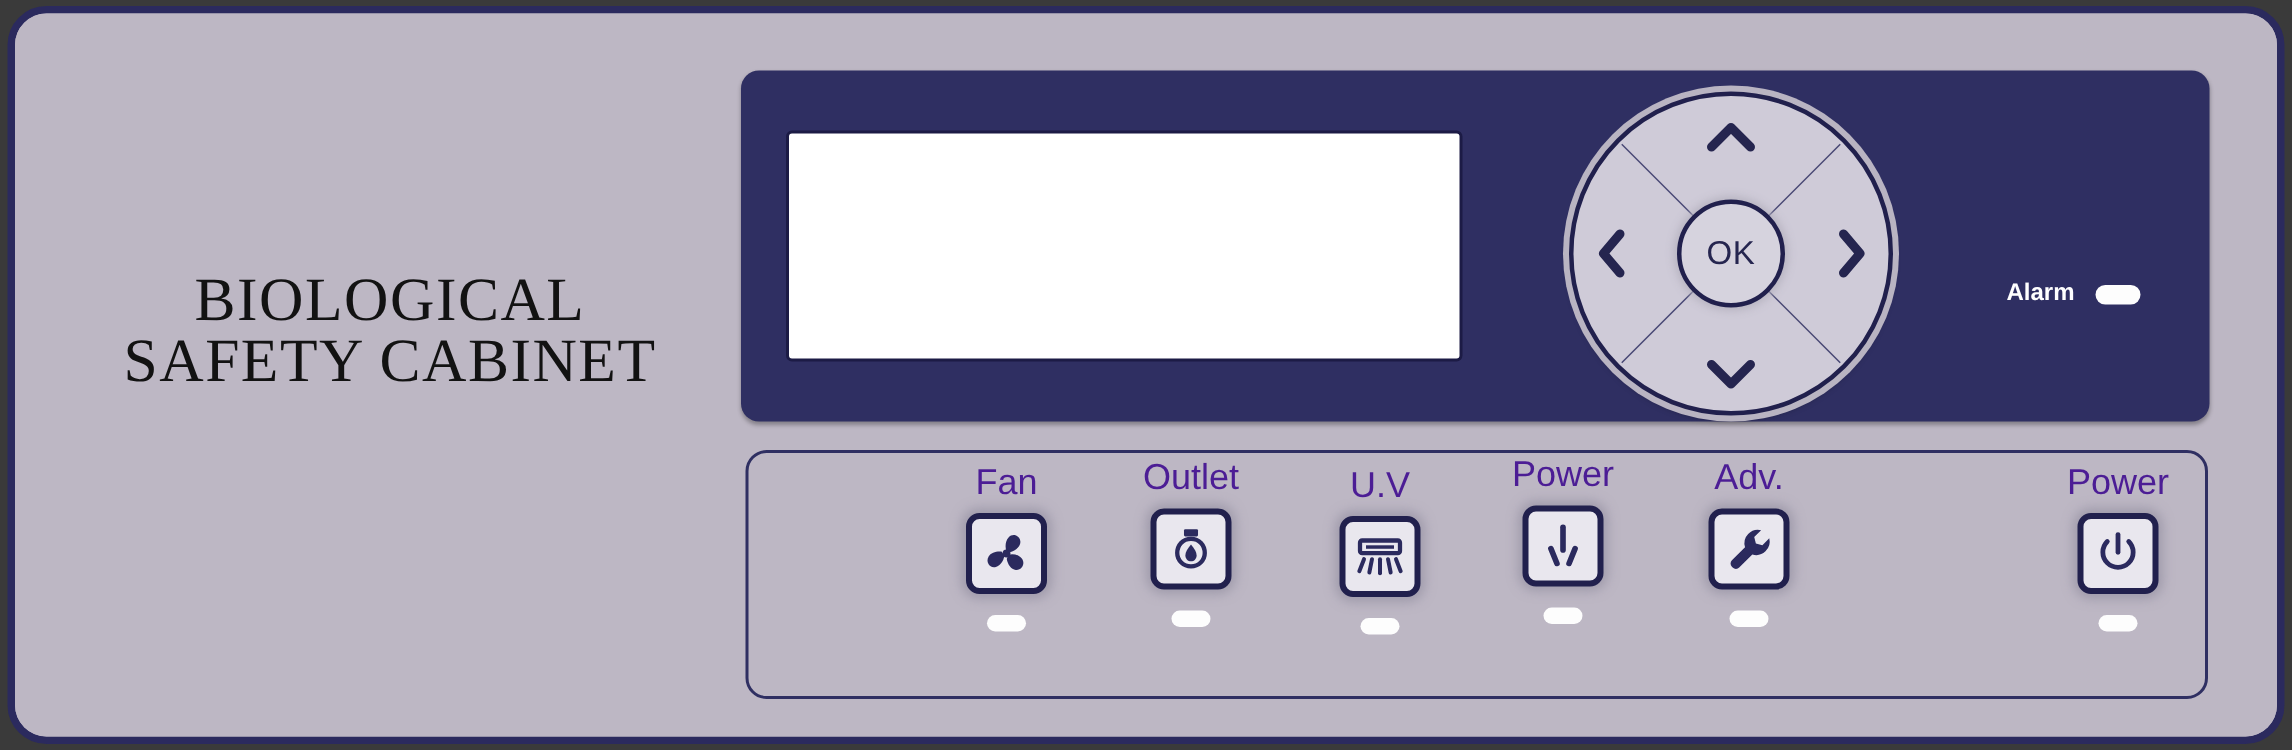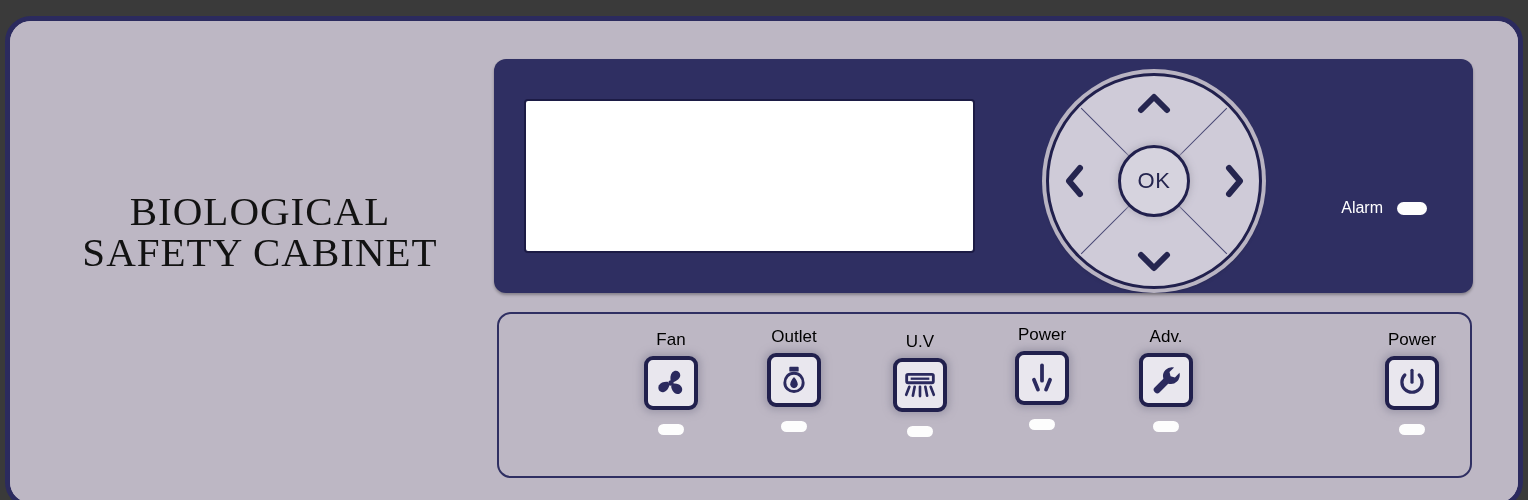--- a/index.html
+++ b/index.html
@@ -1,19 +1,19 @@
 <!DOCTYPE html>
 <html><head>
 <meta charset="utf-8">
 <style>
   html,body{margin:0;padding:0;background:#3a3a3a;}
   body{width:1528px;height:500px;overflow:hidden;font-family:"Liberation Sans",sans-serif;}
 
   #device{
-    position:absolute;left:0;top:12px;width:1528px;height:432px;
+    position:absolute;left:0;top:0;width:1528px;height:432px;
     background:#3a3a3a;box-sizing:border-box;
   }
   #bezel{
     position:absolute;left:5px;top:4px;width:1518px;height:492px;
     box-sizing:border-box;
     border:5px solid #2b2a5e;border-radius:26px;
     background:#bdb7c4;
   }
   #panel{
     position:absolute;left:0;top:0;right:0;bottom:0;
@@ -70,36 +70,36 @@
     width:66px;height:66px;border-radius:50%;
     background:#d6d3de;border:3px solid #21204d;
     box-shadow:0 0 6px 2px rgba(180,176,190,.9);
     display:flex;align-items:center;justify-content:center;
     color:#25254f;font-size:22px;letter-spacing:.5px;
   }
 
   
   #alarm-group{
     position:absolute;right:46px;top:140px;
-    display:flex;align-items:center;gap:14px;
+    display:flex;align-items:center;gap:14px;font-weight:bold;
   }
   #alarm-label{color:#ffffff;font-size:16px;}
   #alarm-led{
     width:30px;height:13px;border-radius:7px;background:#fdfdfd;
   }
 
   
   #button-section{
     position:absolute;left:487px;top:291px;width:975px;height:166px;
     box-sizing:border-box;
     border:2.5px solid #2f2f62;border-radius:14px;
   }
   .btn-group{position:absolute;width:96px;text-align:center;}
   .btn-label{
-    color:#000000;font-size:17px;margin-bottom:6px;white-space:nowrap;margin-top:10px;
+    color:#4c1d95;font-size:24px;margin-bottom:6px;white-space:nowrap;
   }
   .btn-key{
     width:54px;height:54px;margin:0 auto;box-sizing:border-box;
     background:#e9e7ee;border:4px solid #21204d;border-radius:9px;
     box-shadow:0 0 7px 3px rgba(150,146,163,.75);
     display:flex;align-items:center;justify-content:center;
   }
   .btn-led{
     width:26px;height:11px;border-radius:6px;background:#fdfdfd;
     margin:14px auto 0;

